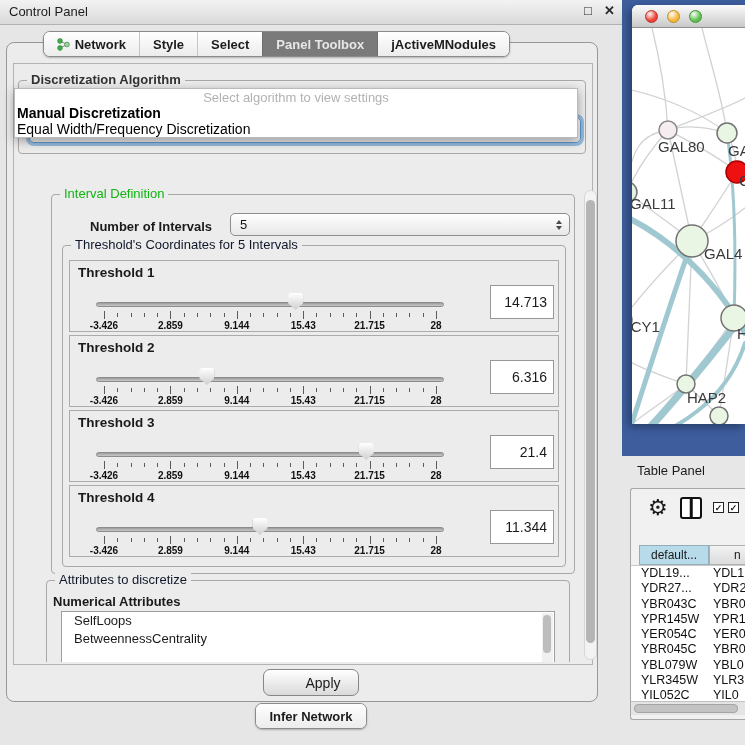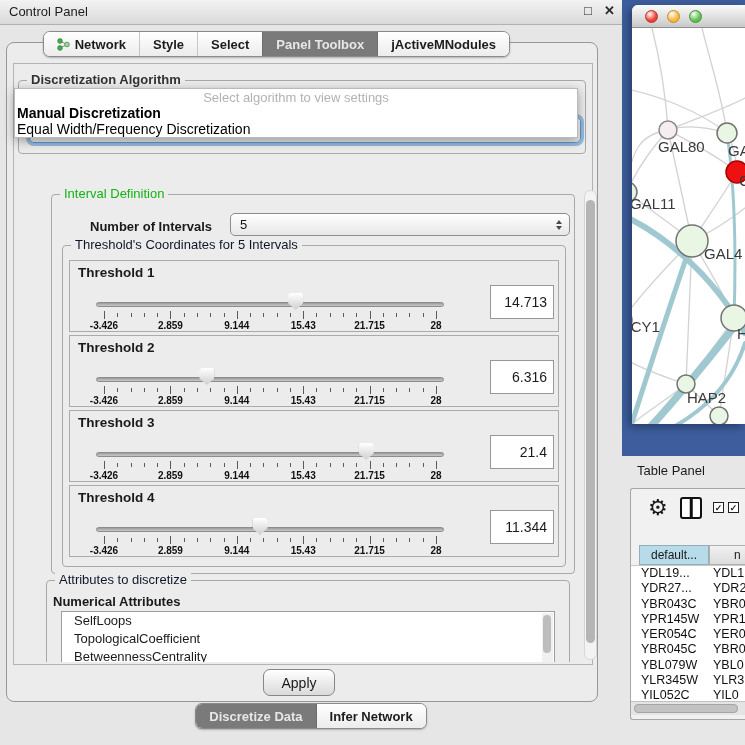--- a/index.html
+++ b/index.html
@@ -77,21 +77,21 @@
 
   .attr-label{position:absolute;left:6px;top:13px;font-weight:bold;}
   .attr-list{position:absolute;left:14px;top:30px;width:494px;height:66px;background:#ffffff;
     border:1px solid #9e9e9e;box-sizing:border-box;overflow:hidden;}
   .attr-item{padding-left:12px;line-height:18px;font-size:13px;}
   .attr-sb{position:absolute;right:1px;top:1px;width:11px;height:62px;background:#f0f0f0;}
   .attr-sb-thumb{position:absolute;left:1px;top:2px;width:8px;height:38px;background:#bdbdbd;border-radius:4px;}
 
   .btn{position:absolute;background:linear-gradient(#ffffff,#dadada);border:1px solid #868686;
     border-radius:7px;font-size:14px;display:flex;align-items:center;justify-content:center;}
-  .apply-btn{left:256px;top:626px;width:70px;height:25px;}
+  .apply-btn{left:256px;top:626px;width:70px;height:25px;padding-left:24px;}
 
   .bottom-tabbar{position:absolute;left:0;top:703px;width:622px;display:flex;justify-content:center;z-index:5;}
 
   
   .desktop{position:absolute;left:622px;top:0;width:123px;height:456px;background:#3d5d9d;}
   .net-window{position:absolute;left:632px;top:5px;width:113px;height:419px;background:#ffffff;
     border-top-left-radius:6px;box-shadow:-3px 3px 8px rgba(0,0,0,.35);}
   .nw-titlebar{position:absolute;left:0;top:0;width:113px;height:23px;
     background:linear-gradient(#fbfbfb,#c9c9c9);border-bottom:1px solid #8f8f8f;
     border-top-left-radius:6px;box-sizing:border-box;}
@@ -369,39 +369,35 @@
           </div>
 
           <div class="group" style="left:30px;top:392px;width:522px;height:104px;">
             <span class="gtitle blue">Attributes to discretize</span>
             <span class="attr-label">Numerical Attributes</span>
             <div class="attr-list" id="attr-list">
               <div class="attr-sb">
                   <div class="attr-sb-thumb"></div>
                 </div>
             <div class="attr-item">SelfLoops</div>
-                <div class="attr-item">TopologicalCoefficient</div>
                 <div class="attr-item">BetweennessCentrality</div>
               </div>
           </div>
         </div>
 
         <div class="v-scrollbar">
           <div class="v-thumb"></div>
         </div>
       </div>
 
       <div class="btn apply-btn">Apply</div>
     </div>
 
     <div class="bottom-tabbar">
       <div class="tabgroup" id="bottom-tabs">
-          <div class="tab selected">
-            <span>Discretize Data</span>
-          </div>
           <div class="tab">
             <span>Infer Network</span>
           </div>
         </div>
     </div>
   </div>
 
   <div class="desktop"></div>
 
   <div class="net-window">

